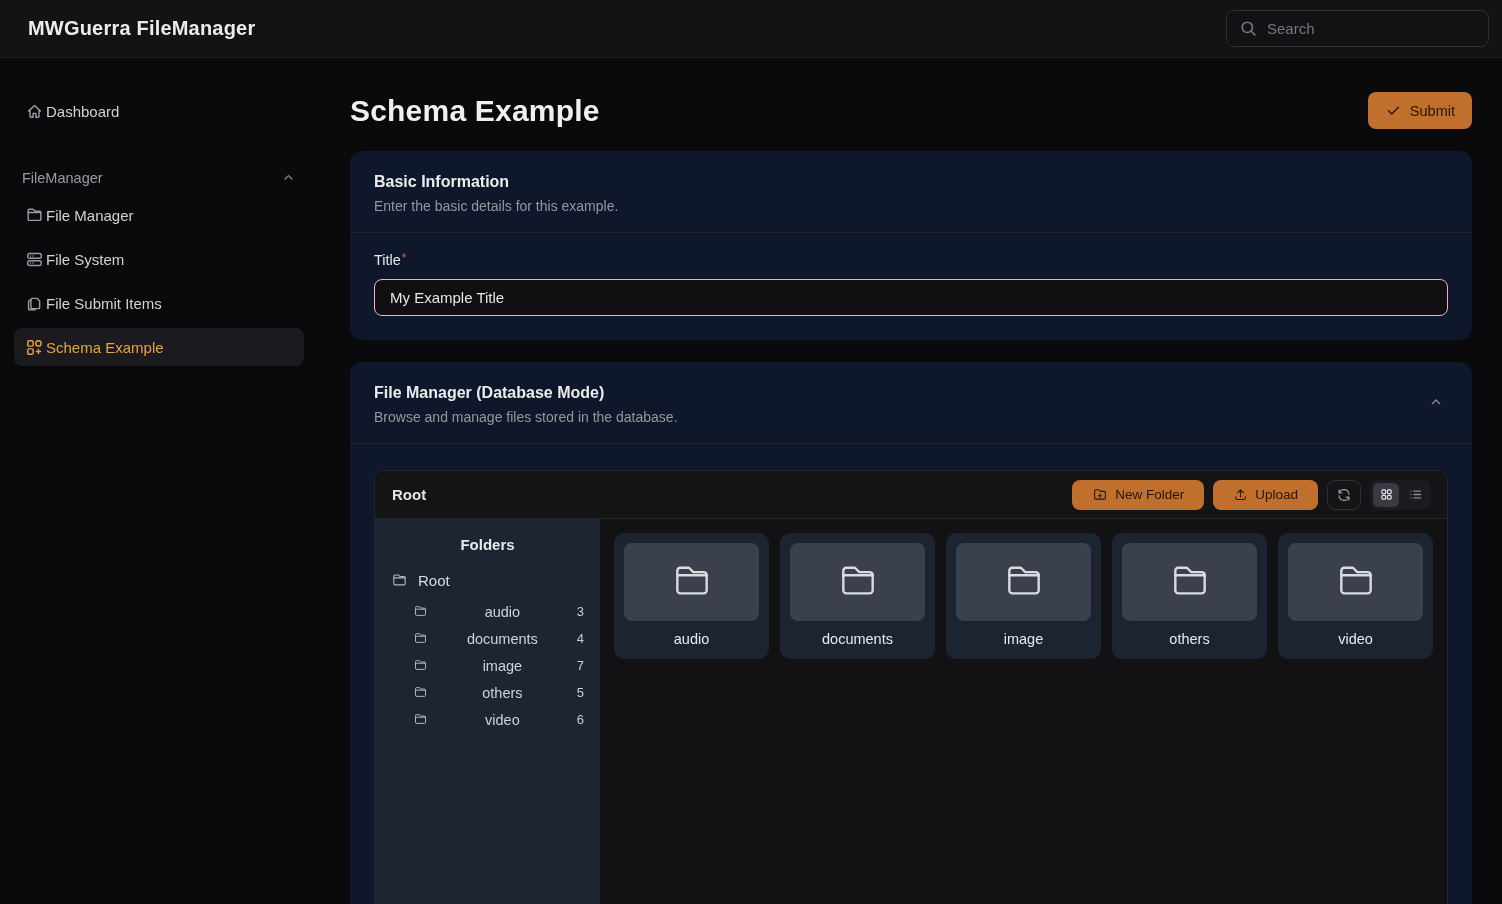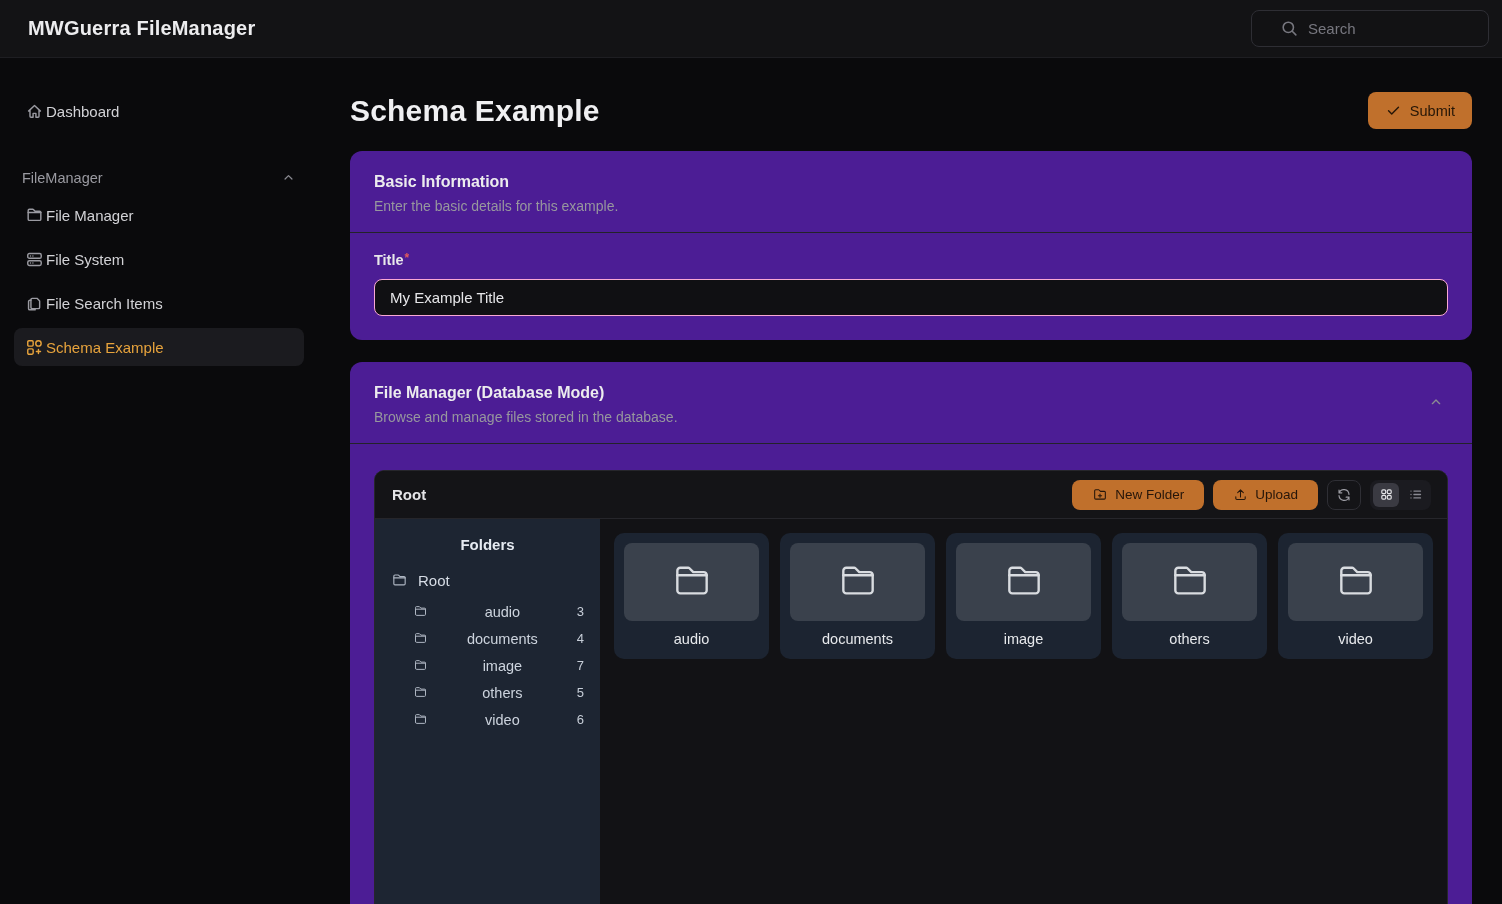--- a/index.html
+++ b/index.html
@@ -5,48 +5,48 @@
   * { margin:0; padding:0; box-sizing:border-box; }
   html,body { background:#0a0a0c; }
   body { font-family:"Liberation Sans", sans-serif; color:#e8e8ea; }
   .app { width:1502px; height:904px; overflow:hidden; background:#0a0a0c; display:flex; flex-direction:column; }
 
   .ic { fill:none; stroke:currentColor; stroke-width:1.8; stroke-linecap:round; stroke-linejoin:round; display:block; }
 
   
   .topbar { height:58px; flex:0 0 58px; background:#131315; border-bottom:1px solid #1e1e22; display:flex; align-items:center; padding:0 13px 0 28px; }
   .brand { font-size:20px; font-weight:700; color:#ececee; letter-spacing:.2px; }
-  .searchbox { margin-left:auto; width:238px; height:37px; background:#121214; border:1px solid #2e2e34; border-radius:8px; display:flex; align-items:center; padding:0 28px; gap:9px; color:#77777f; }
+  .searchbox { margin-left:auto; width:263px; height:37px; background:#121214; border:1px solid #2e2e34; border-radius:8px; display:flex; align-items:center; padding:0 12px; gap:9px; color:#77777f; }
   .searchbox input { flex:1; background:transparent; border:none; outline:none; color:#d6d6da; font-size:15px; font-family:inherit; }
   .searchbox input::placeholder { color:#77777f; }
 
   
   .layout { flex:1; display:flex; min-height:0; }
   .sidebar { width:318px; flex:0 0 318px; padding-top:34px; }
   .nav-item { margin:0 14px 6px; height:38px; border-radius:8px; display:flex; align-items:center; gap:2px; padding:0 11px; font-size:15px; color:#d2d2d6; cursor:pointer; }
   .nav-item .nico { color:#9b9ba2; display:flex; }
   .nav-item.active { background:#1b1b1f; color:#e7a33c; }
   .nav-item.active .nico { color:#e7a33c; }
   .section-head { margin:40px 14px 10px; padding:0 8px; display:flex; align-items:flex-start; justify-content:space-between; color:#9a9aa1; font-size:14.5px; cursor:pointer; }
   .section-head .chev { color:#8b8b92; }
 
   .content { flex:1; padding:0 30px 0 32px; min-width:0; }
   .page-head { margin-top:34px; display:flex; align-items:center; justify-content:space-between; }
   .page-title { font-size:30px; font-weight:700; color:#f0f0f2; letter-spacing:.2px; }
   .btn-primary { height:37px; background:#c0702c; border:none; border-radius:8px; display:inline-flex; align-items:center; gap:8px; padding:0 17px; font-size:14.5px; font-family:inherit; color:#251607; cursor:pointer; }
 
   
-  .card { background:#4c1d95; border-radius:12px; margin-top:22px; }
+  .card { background:#0f172a; border-radius:12px; margin-top:22px; }
   .card-head { padding:22px 24px 18px; display:flex; align-items:flex-start; justify-content:space-between; }
   .card-title { font-size:16px; font-weight:700; color:#ececee; }
   .card-sub { margin-top:7px; font-size:14px; color:#97979e; }
   .collapse-btn { background:transparent; border:none; color:#8b8b92; cursor:pointer; padding:4px; margin-top:6px; }
   .divider { height:1px; background:#232329; }
   .card-body { padding:18px 24px 24px; }
-  .field-label { font-size:14.5px; font-weight:700; color:#e8e8ea; }
+  .field-label { font-size:14.5px; font-weight:400; color:#e8e8ea; }
   .asterisk { color:#e05b5b; font-size:12px; vertical-align:top; margin-left:1px; }
   .text-input { margin-top:10px; width:100%; height:37px; background:#101013; border:1px solid #f9a8d4; border-radius:8px; padding:0 15px; color:#e6e6e9; font-size:15px; font-family:inherit; outline:none; }
 
   
   .fm-card-body { padding:26px 24px 24px; }
   .fm-widget { border:1px solid #26262b; border-radius:10px; overflow:hidden; height:495px; display:flex; flex-direction:column; background:#121215; }
   .fm-toolbar { height:48px; flex:0 0 48px; display:flex; align-items:center; justify-content:space-between; padding:0 16px 0 17px; background:#141417; border-bottom:1px solid #26262b; }
   .fm-crumb { font-size:15px; font-weight:700; color:#e4e4e7; cursor:pointer; }
   .fm-actions { display:flex; align-items:center; gap:9px; }
   .fm-btn { height:30px; background:#c0702c; border:none; border-radius:8px; display:inline-flex; align-items:center; gap:7px; padding:0 20px; font-size:13.5px; font-family:inherit; color:#26160a; cursor:pointer; }
@@ -182,21 +182,21 @@
             </svg>
           </span>
         <span>File System</span>
       </div>
       <div class="nav-item">
         <span class="nico">
             <svg class="ic" width="19" height="19">
               <use href="#i-pages"></use>
             </svg>
           </span>
-        <span>File Search Items</span>
+        <span>File Submit Items</span>
       </div>
       <div class="nav-item active">
         <span class="nico">
             <svg class="ic" width="19" height="19">
               <use href="#i-grid-plus"></use>
             </svg>
           </span>
         <span>Schema Example</span>
       </div>
     </nav>

